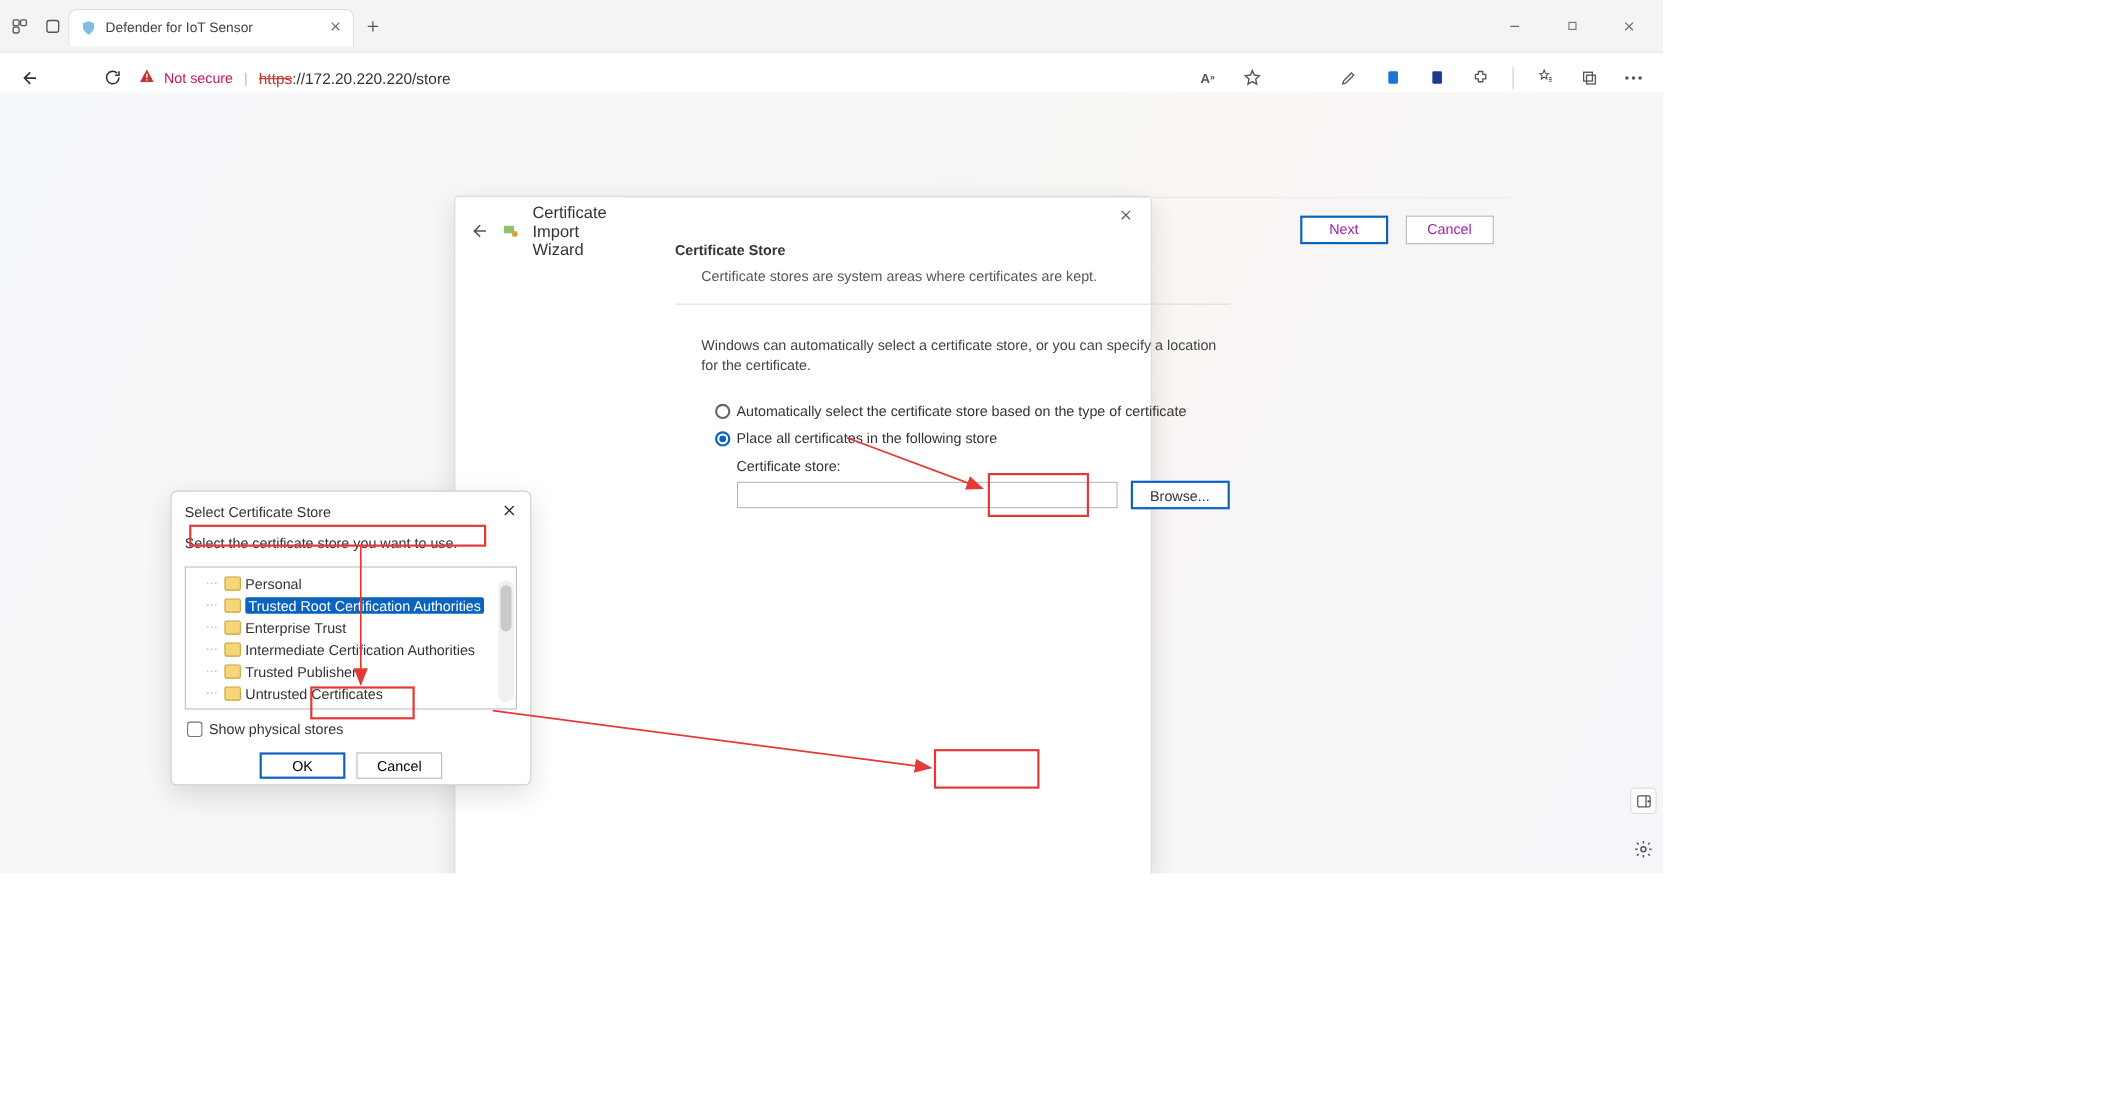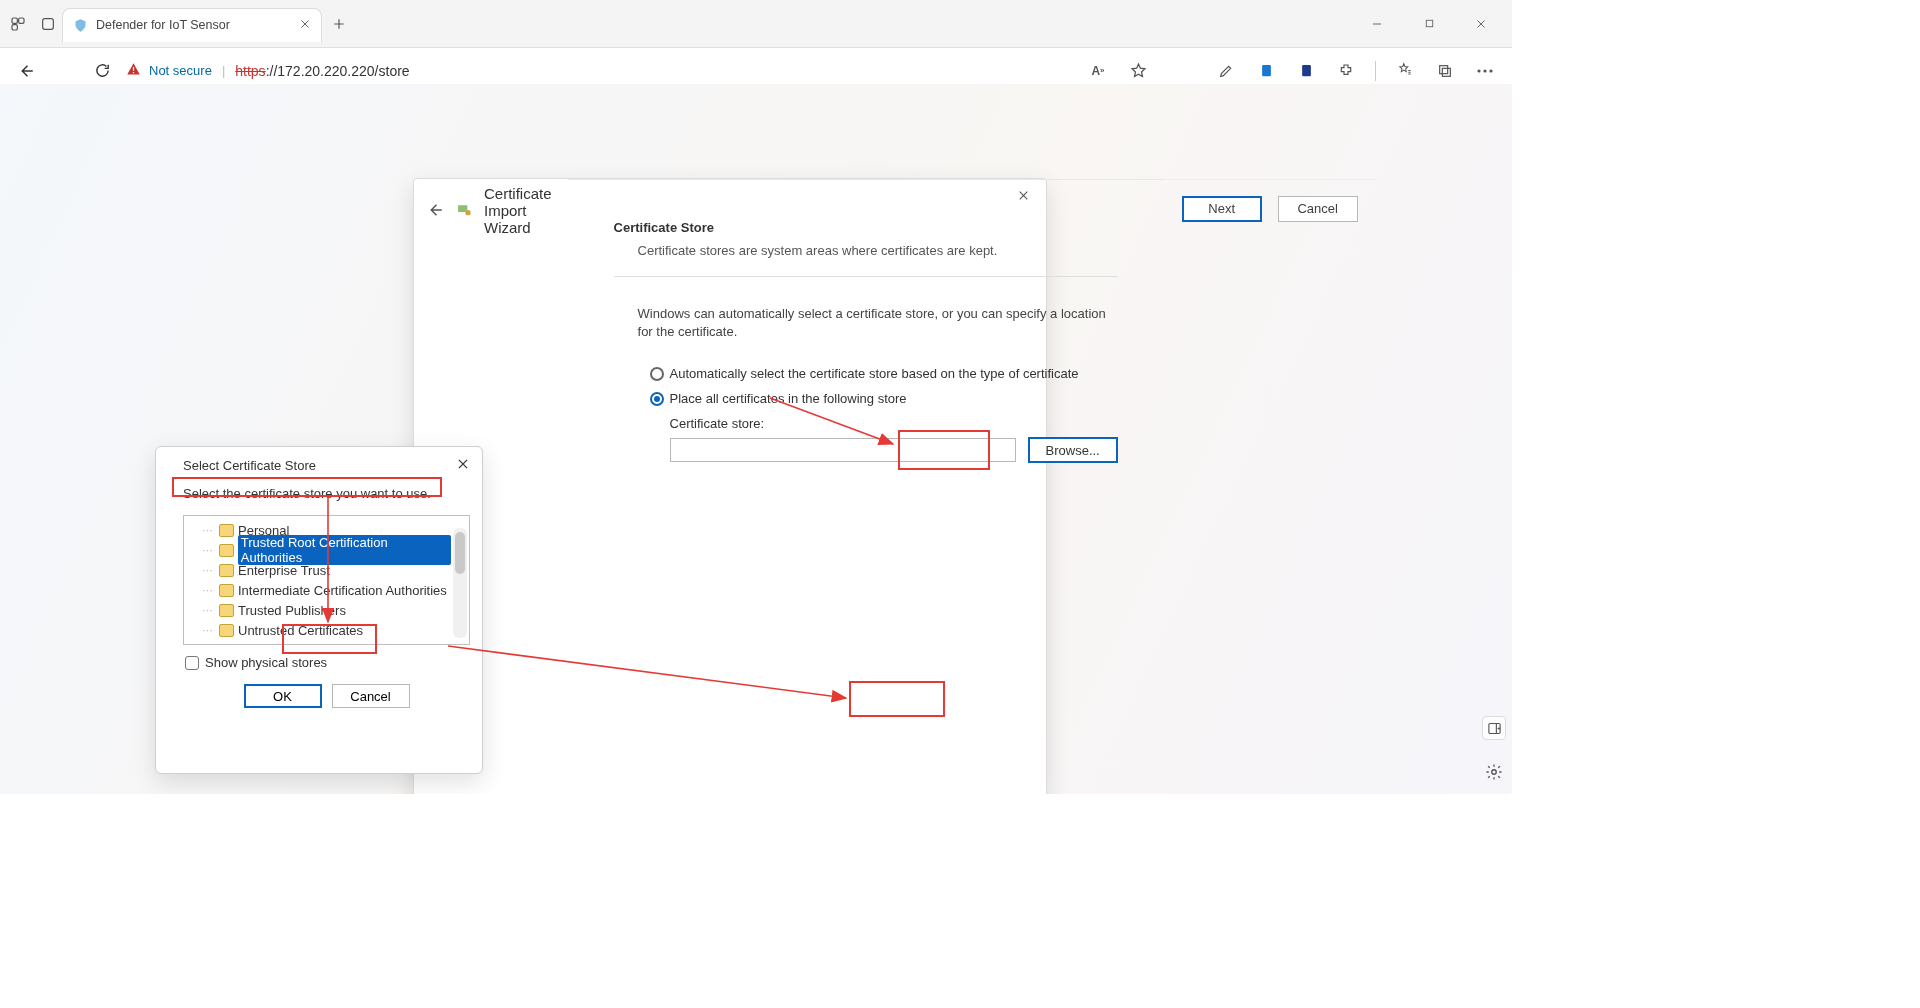--- a/index.html
+++ b/index.html
@@ -45,21 +45,21 @@
   .tb-right {
     margin-left:auto; display:flex; gap:14px; padding-right:12px; align-items:center; color:#666;
   }
   .win-btn { width:38px; height:30px; display:flex; align-items:center; justify-content:center; }
   .addressbar-row {
     height: 46px; background: #fff; display:flex; align-items:center; padding:0 12px;
     border-bottom: 1px solid #e8e8e8; gap: 10px;
   }
   .nav-btn { width:28px; height:28px; display:flex; align-items:center; justify-content:center; color:#444; border-radius:4px;}
   .addr-content { display:flex; align-items:center; gap: 10px; flex:1; }
-  .not-secure { color:#0369a1; display:flex; align-items:center; gap:8px;}
+  .not-secure { color:#be185d; display:flex; align-items:center; gap:8px;}
   .not-secure .warn { color:#c43531; }
   .divider { color:#bbb; }
   .url-text { color:#555; font-size:14px; }
   .url-text .scheme { color:#c43531; text-decoration: line-through; }
   .url-text .black { color:#333; }
   .addr-right { display:flex; gap:18px; align-items:center; color:#555; margin-right:4px;}
   .addr-right .vline { width:1px; height:20px; background:#ccc;}
   .icbtn {width:22px;height:22px;display:flex;align-items:center;justify-content:center;}
 
   
@@ -97,29 +97,28 @@
   .radio-outer.empty {border-color:#666;}
   .radio-outer .dot {width:6px;height:6px;background:#0a64bf;border-radius:50%;}
   .store-row { margin-top:8px; padding-left:56px;}
   .store-row label { font-size:13px; color:#333;}
   .store-input-row { display:flex; gap:12px; align-items:center; margin-top:6px;}
   .store-input { width:346px; height:24px; border:1px solid #b8b8b8; background:#fff;}
   .browse-btn { height:26px; padding:0 16px; border:2px solid #0a64bf; background:#fff; font-size:13px; color:#333;}
   .wizard-footer {
     border-top:1px solid #eee; height:58px; display:flex; justify-content:flex-end; align-items:center; gap:16px; padding:0 18px;
   }
-  .wiz-btn { height:26px; min-width:80px; border:1px solid #b8b8b8; background:#fff; font-size:13px; color:#404040;}
+  .wiz-btn { height:26px; min-width:80px; border:1px solid #b8b8b8; background:#fff; font-size:13px; color:#a21caf;}
   .wiz-btn.primary { border:2px solid #0a64bf;}
 
   
   .select-dialog {
-    position:absolute; left:155px; top:362px; width:328px; height:328px;
+    position:absolute; left:155px; top:362px; width:328px; height:268px;
     background:#fff; border:1px solid #cfcfcf; border-radius:6px;
     box-shadow: 0 8px 24px rgba(0,0,0,0.12);
-    padding-left: 15px;
   }
   .dlg-title-row { display:flex; align-items:center; padding:10px 12px 4px 12px;}
   .dlg-title-row .ttl { font-size:13px; color:#333;}
   .dlg-title-row .x { margin-left:auto; color:#444;}
   .dlg-prompt { padding:8px 12px 8px 12px; color:#333; font-size:13px;}
   .tree {
     margin: 6px 12px 4px 12px; border:1px solid #bfbfbf; height:130px; background:#fff; position:relative;
     overflow:hidden;
   }
   .tree-scroll { position:absolute; right:2px; top:12px; bottom:6px; width:14px;}

